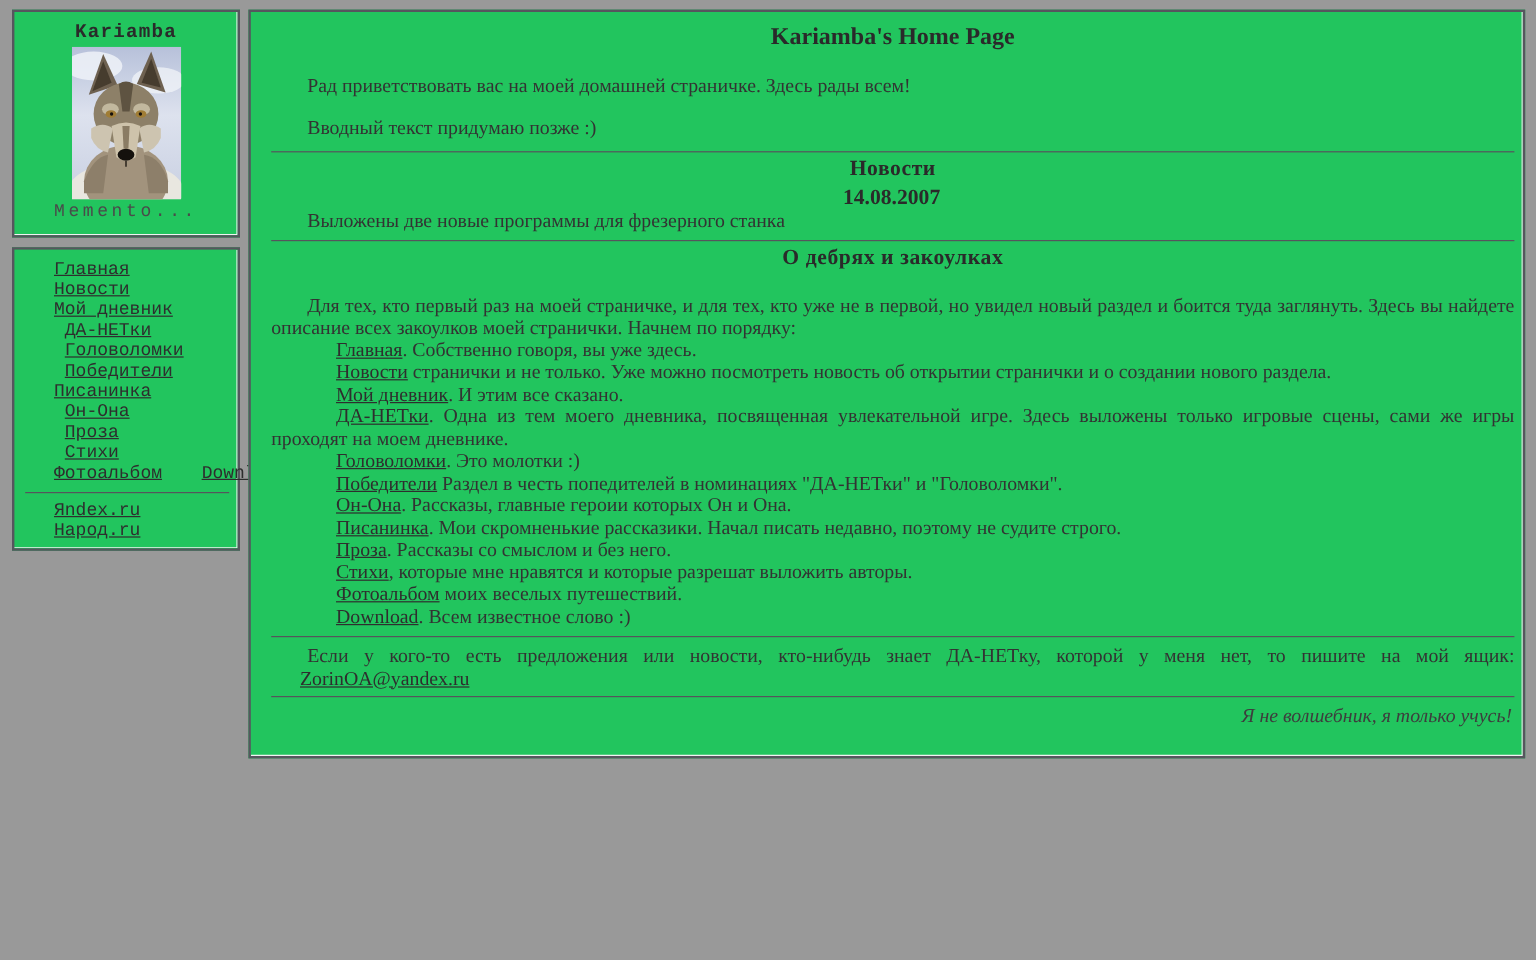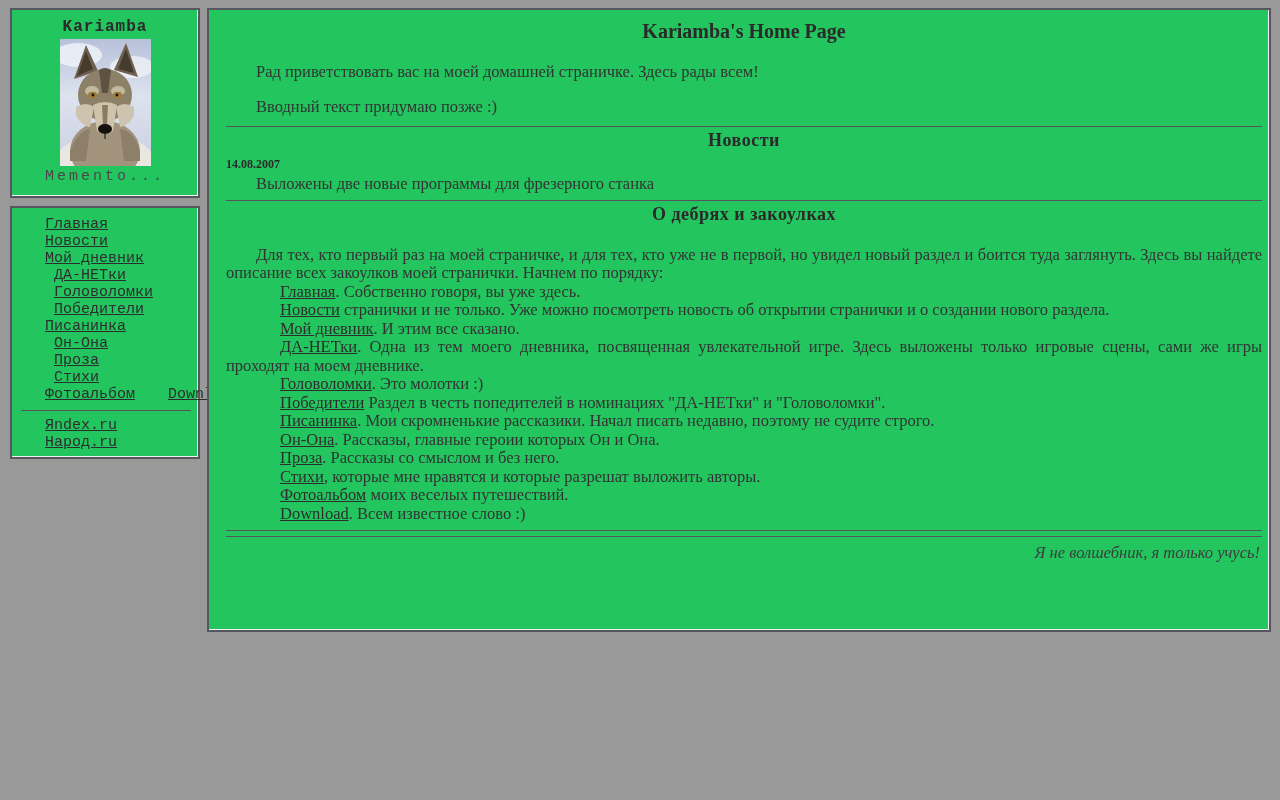--- a/index.html
+++ b/index.html
@@ -32,21 +32,21 @@
   .content{font-size:16.5px;line-height:18.5px;font-family:Liberation Serif, serif;}
   .para{margin:0;}
   .indent{text-indent:30px;}
   .justify{text-align:justify;}
   .sec-head{font-size:18px;font-weight:bold;text-align:center;color:#2a2a2a;margin:2px 0 0;line-height:23px;letter-spacing:0.5px;}
   .rule{border:none;border-top:1px solid #55555c;margin:0;}
   .rule.m1{margin-top:10px;}
   .rule.m2{margin-top:6px;}
   .rule.m3{margin-top:7px;}
   .rule.m4{margin-top:5px;}
-  .news-date{font-size:12px;font-weight:bold;text-align:left;color:#2a2a2a;margin:2px 2px 0 0;line-height:21px;}
+  .news-date{font-size:18px;font-weight:bold;text-align:center;color:#2a2a2a;margin:2px 2px 0 0;line-height:21px;}
   .mt20{margin-top:20px;}
   .mt16{margin-top:16px;}
   .mt7{margin-top:7px;}
   .motto{font-style:italic;text-align:right;color:#3d3d3d;margin:7px 2px 0 0;}
 </style>
 </head>
 <body>
 
 <div class="panel" id="profile-box">
   <div class="profile-name">Kariamba</div>
@@ -122,26 +122,27 @@
 
   <div class="sec-head">О дебрях и закоулках</div>
   <p class="para indent justify mt20">Для тех, кто первый раз на моей страничке, и для тех, кто уже не в первой, но увидел новый раздел и боится туда заглянуть. Здесь вы найдете описание всех закоулков моей странички. Начнем по порядку:</p>
 
   <p class="para indent justify"><a>Главная</a><span>. Собственно говоря, вы уже здесь.</span></p>
   <p class="para indent justify"><a>Новости</a><span> странички и не только. Уже можно посмотреть новость об открытии странички и о создании нового раздела.</span></p>
   <p class="para indent justify"><a>Мой дневник</a><span>. И этим все сказано.</span></p>
   <p class="para indent justify"><a>ДА-НЕТки</a><span>. Одна из тем моего дневника, посвященная увлекательной игре. Здесь выложены только игровые сцены, сами же игры проходят на моем дневнике.</span></p>
   <p class="para indent justify"><a>Головоломки</a><span>. Это молотки :)</span></p>
   <p class="para indent justify"><a>Победители</a><span> Раздел в честь попедителей в номинациях "ДА-НЕТки" и "Головоломки".</span></p>
+  <p class="para indent justify"><a>Он-Она</a><span>. Рассказы, главные героии которых Он и Она.</span></p>
   <p class="para indent justify"><a>Писанинка</a><span>. Мои скромненькие рассказики. Начал писать недавно, поэтому не судите строго.</span></p>
-  <p class="para indent justify"><a>Он-Она</a><span>. Рассказы, главные героии которых Он и Она.</span></p>
   <p class="para indent justify"><a>Проза</a><span>. Рассказы со смыслом и без него.</span></p>
   <p class="para indent justify"><a>Стихи</a><span>, которые мне нравятся и которые разрешат выложить авторы.</span></p>
   <p class="para indent justify"><a>Фотоальбом</a><span> моих веселых путешествий.</span></p>
   <p class="para indent justify"><a>Download</a><span>. Всем известное слово :)</span></p>
 
   <hr class="rule m3">
 
+  <p class="para indent justify mt7"><span>Если у кого-то есть предложения или новости, кто-нибудь знает ДА-НЕТку, которой у меня нет, то пишите на мой ящик: </span><a>ZorinOA@yandex.ru</a></p>
 
   <hr class="rule m4">
 
   <p class="para motto">Я не волшебник, я только учусь!</p>
 </div>
 
 </body></html>

